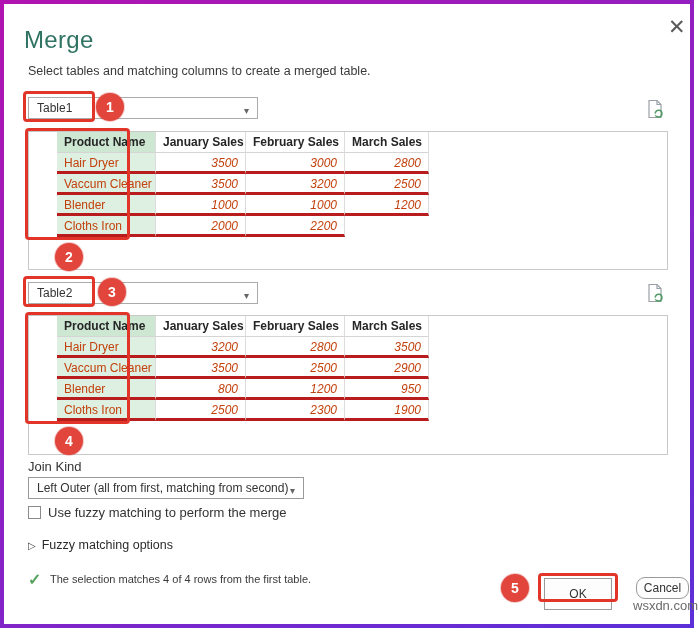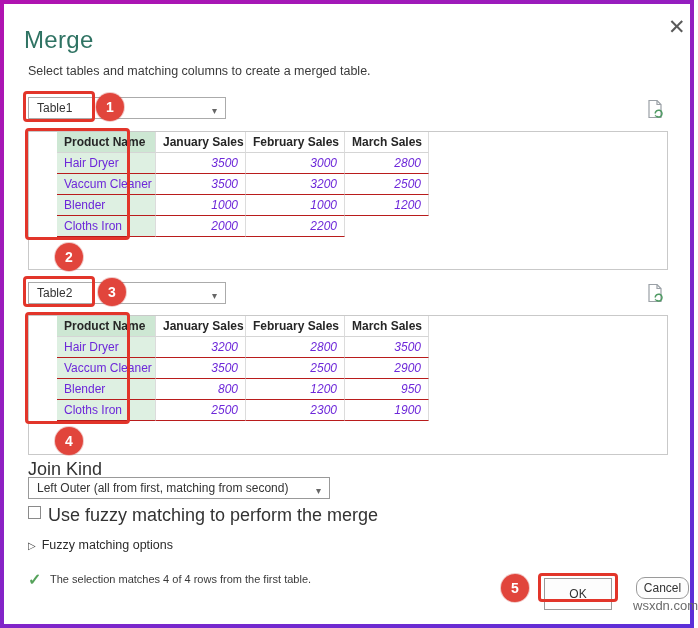--- a/index.html
+++ b/index.html
@@ -6,38 +6,38 @@
   html,body { width:698px; height:628px; overflow:hidden; background:#fff;
     font-family:"Liberation Sans", sans-serif; position:relative; }
   .frame { position:absolute; left:0; top:0; width:694px; height:628px;
     border:4px solid; border-image:linear-gradient(150deg,#b013b0 0%,#8c21c4 50%,#5b2fd8 100%) 1;
     pointer-events:none; z-index:50; }
   .title { position:absolute; left:24px; top:26px; font-size:24px; font-weight:400;
     color:#2f7363; letter-spacing:.3px; }
   .subtitle { position:absolute; left:28px; top:64px; font-size:12.5px; color:#3a3a3a; }
   .close-x { position:absolute; left:668px; top:16px; font-size:21px; color:#5a5a5a;
     cursor:pointer; line-height:1; font-weight:300; }
-  .select-box { position:absolute; width:198px; height:22px; border:1px solid #ababab;
+  .select-box { position:absolute; width:230px; height:22px; border:1px solid #ababab;
     background:#fff; font-size:12px; color:#333; line-height:20px; padding-left:8px; cursor:pointer; }
   .select-caret { position:absolute; right:8px; top:3px; font-size:10px; color:#666; }
   .preview-box { position:absolute; left:28px; width:640px; border:1px solid #c9c9c9; background:#fff; }
   .pq-grid { position:absolute; left:0; top:0; display:grid; grid-template-columns:99px 90px 99px 84px;margin-left:28px; }
-  .pq-grid .cell { height:21px; font-size:12px; color:#6d28d9; line-height:20px;
-    border-right:1px solid #dcdcdc; border-bottom:1px solid #b91c1c;
+  .pq-grid .cell { height:21px; font-size:12px; color:#c2410c; line-height:20px;
+    border-right:1px solid #dcdcdc; border-bottom:3px solid #b91c1c;
     padding:0 7px; white-space:nowrap; overflow:hidden; cursor:pointer; background:#fff; }
   .pq-grid .hdr { font-weight:bold; color:#262626; border-bottom:1px solid #d5d5d5; }
   .pq-grid .first { background:#def0e2; }
   .pq-grid .hdr.first { background:#cde7d3; }
   .pq-grid .num { font-style:italic; text-align:right; }
   .ann-rect { position:absolute; border:3px solid #e2352a; border-radius:4px; z-index:20; pointer-events:none; }
   .badge { position:absolute; width:28px; height:28px; border-radius:50%; background:#e1453c;
     color:#fff; font-size:14px; font-weight:bold; text-align:center; line-height:28px;
     z-index:21; box-shadow:0 0 0 1px rgba(200,40,30,.25); }
   .refresh-ico { position:absolute; width:20px; height:20px; cursor:pointer; }
-  .label-sm { position:absolute; font-size:18px; color:#333; }
+  .label-sm { position:absolute; font-size:13px; color:#333; }
   .checkbox { position:absolute; width:13px; height:13px; border:1px solid #8a8a8a; background:#fff; cursor:pointer; }
   .expander { position:absolute; left:28px; top:538px; font-size:12.5px; color:#2b2b2b; cursor:pointer; }
   .expander .tri { font-size:10px; color:#444; margin-right:6px; }
   .check-ico { position:absolute; left:28px; top:570px; color:#55a25a; font-size:16px; font-weight:bold; }
   .status-txt { position:absolute; left:50px; top:573px; font-size:11px; color:#3a3a3a; }
   .btn { position:absolute; background:#fdfdfd; border:1px solid #9a9a9a; font-size:12px;
     color:#333; text-align:center; cursor:pointer; font-family:"Liberation Sans",sans-serif; }
   .watermark { position:absolute; left:633px; top:598px; font-size:13px; color:#6b6b6b; z-index:60; }
 </style>
 </head>
@@ -124,21 +124,21 @@
       <div class="cell first">Cloths Iron</div>
       <div class="cell num">2500</div>
       <div class="cell num">2300</div>
       <div class="cell num">1900</div>
     </div>
 </div>
 <div class="ann-rect" style="left:25px; top:312px; width:105px; height:112px;"></div>
 <div class="badge" style="left:55px; top:427px;">4</div>
 
 <div class="label-sm" style="left:28px; top:459px;">Join Kind</div>
-<div class="select-box" style="left:28px; top:477px; width:302px; border-color:#999;">
+<div class="select-box" style="left:28px; top:477px; width:276px; border-color:#999;">
   <span>Left Outer (all from first, matching from second)</span>
   <span class="select-caret">▾</span>
 </div>
 
 <div class="checkbox" style="left:28px; top:506px;"></div>
 <div class="label-sm" style="left:48px; top:505px;">Use fuzzy matching to perform the merge</div>
 
 <div class="expander">
   <span class="tri">▷</span><span>Fuzzy matching options</span>
 </div>

